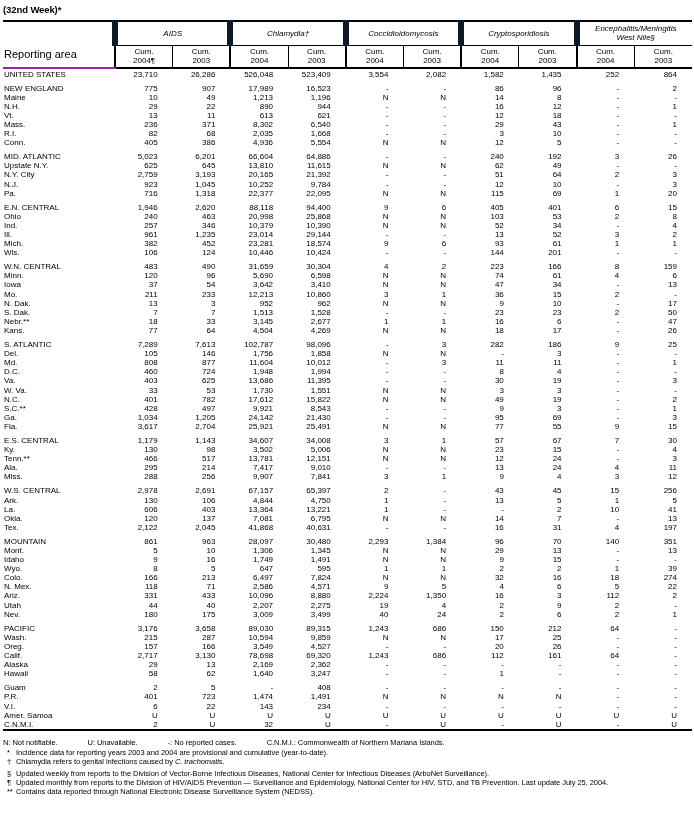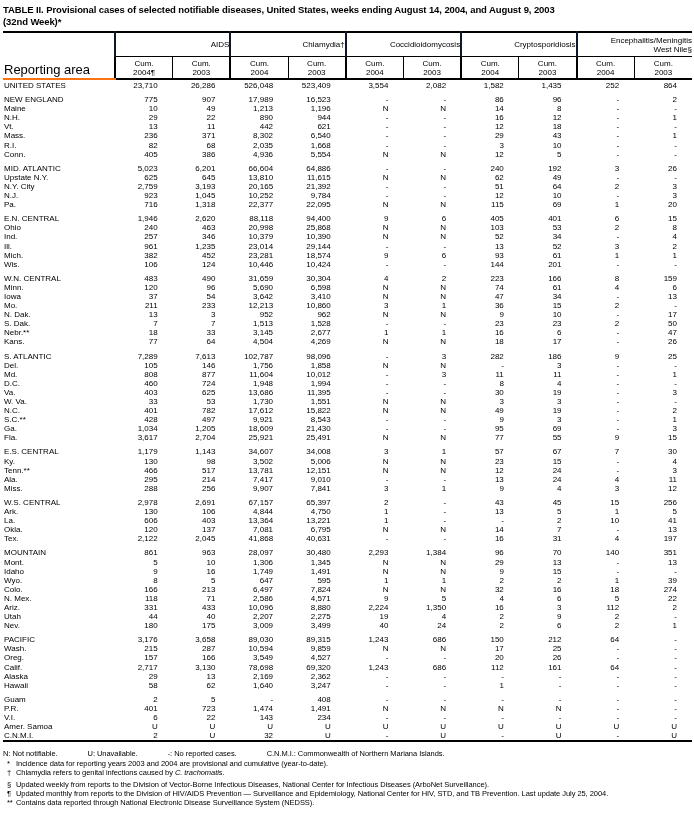--- a/index.html
+++ b/index.html
@@ -12,26 +12,26 @@
   .title { font-size: 9.5px; font-weight: bold; line-height: 11.5px; letter-spacing: -0.1px; }
 
   table.tbl {
     width: 689px; border-collapse: collapse; table-layout: fixed;
     margin-top: 4px; border-top: 2.5px solid #000; border-bottom: 2px solid #000;
   }
   col.c-area { width: 112px; }
   col.c-val  { width: 57.7px; }
   thead th { font-weight: normal; font-size: 8px; padding: 0; }
   .group-row th.group {
-    border-left: 2px solid #0f172a; border-bottom: 1px solid #000;
-    text-align: right; vertical-align: middle; height: 23px; line-height: 9px;
+    border-left: 6px solid #0f172a; border-bottom: 1px solid #000;
+    text-align: center; vertical-align: middle; height: 23px; line-height: 9px; font-style: italic;
   }
   th.area-head {
-    text-align: left; vertical-align: bottom; border-bottom: 2px solid #f97316;
-    padding-bottom: 1px; padding-left: 1px; font-size: 13px;
+    text-align: left; vertical-align: bottom; border-bottom: 2px solid #a21caf;
+    padding-bottom: 7px; padding-left: 1px; font-size: 11px;
   }
   .sub-row th {
     border-bottom: 2px solid #000; vertical-align: middle;
     height: 21px; line-height: 9px;
   }
   .sub-row th.sb { border-left: 2px solid #000; }
   .sub-row th.sw { border-left: 1.5px solid #000; }
 
   tbody td { font-size: 8px; line-height: 9.1px; padding: 0; white-space: nowrap; overflow: hidden; }
   td.area { text-align: left; padding-left: 1px; }
@@ -47,21 +47,20 @@
   .fn-text { flex: 1; }
   .fn-gap { margin-top: 3px; }
   .ital { font-style: italic; }
 </style>
 </head>
 <body>
 
 <div class="page">
 
   <div class="title">
-    <div>TABLE II. Provisional cases of selected notifiable diseases, United States, weeks ending August 14, 2004, and August 9, 2003</div>
     <div>(32nd Week)*</div>
   </div>
 
   <table class="tbl">
     <colgroup>
       <col class="c-area">
       <col class="c-val">
         <col class="c-val">
         <col class="c-val">
         <col class="c-val">
@@ -189,21 +188,21 @@
           <td class="val">-</td>
           <td class="val">16</td>
           <td class="val">12</td>
           <td class="val">-</td>
           <td class="val">1</td>
         </tr>
         <tr>
           <td class="area">Vt.</td>
           <td class="val">13</td>
           <td class="val">11</td>
-          <td class="val">442</td>
+          <td class="val">613</td>
           <td class="val">621</td>
           <td class="val">-</td>
           <td class="val">-</td>
           <td class="val">12</td>
           <td class="val">18</td>
           <td class="val">-</td>
           <td class="val">-</td>
         </tr>
         <tr>
           <td class="area">Mass.</td>
@@ -592,21 +591,21 @@
           <td class="val">-</td>
           <td class="val">9</td>
           <td class="val">3</td>
           <td class="val">-</td>
           <td class="val">1</td>
         </tr>
         <tr>
           <td class="area">Ga.</td>
           <td class="val">1,034</td>
           <td class="val">1,205</td>
-          <td class="val">18,609</td>
+          <td class="val">24,142</td>
           <td class="val">21,430</td>
           <td class="val">-</td>
           <td class="val">-</td>
           <td class="val">95</td>
           <td class="val">69</td>
           <td class="val">-</td>
           <td class="val">3</td>
         </tr>
         <tr>
           <td class="area">Fla.</td>

